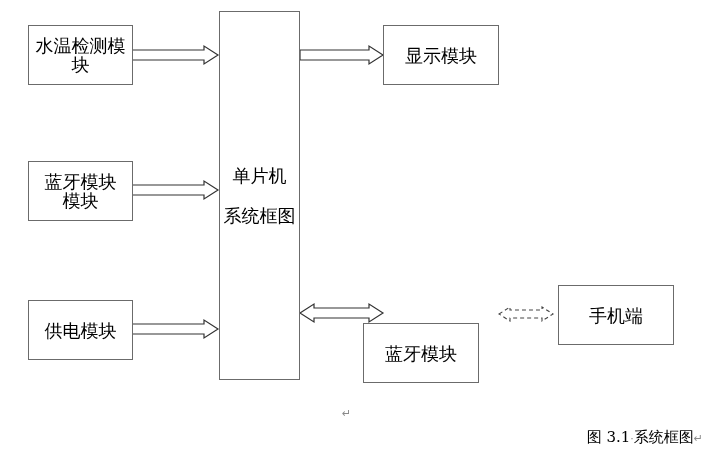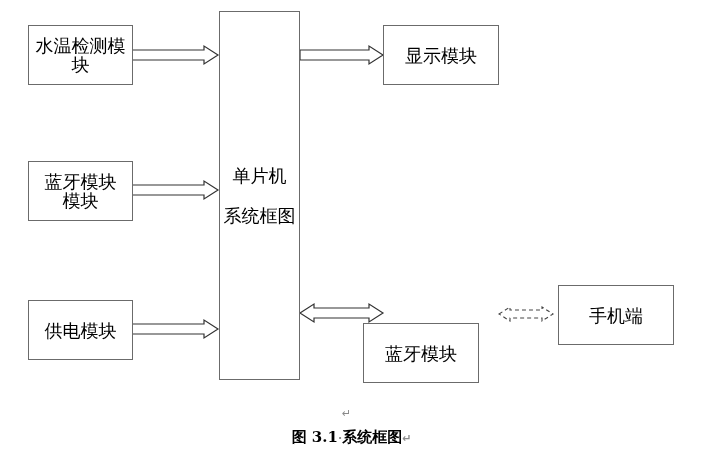--- a/index.html
+++ b/index.html
@@ -3,22 +3,22 @@
   <meta charset="utf-8">
   <style>
     html, body { margin: 0; padding: 0; background: #ffffff; }
     body { width: 703px; height: 468px; position: relative; overflow: hidden;
            font-family: "DejaVu Sans", sans-serif; color: #000; }
     svg#diagram { position: absolute; left: 0; top: 0; }
     .box { position: absolute; box-sizing: border-box; border: 1.5px solid #6b6b6b;
            background: #fff; display: flex; align-items: center; justify-content: center;
            text-align: center; font-size: 18px; line-height: 19px; }
     .box span { display: block; }
-    .caption { position: absolute; left: 0; width: 703px; top: 428px; text-align: center;
-               font-size: 15px; font-family: "DejaVu Serif", serif; font-weight: bold; }
+    .caption { position: absolute; left: 0; width: 703px; top: 428px; text-align: right;
+               font-size: 15px; font-family: "DejaVu Serif", serif; }
     .mark { color: #8a8a8a; font-size: 11px; font-family: "DejaVu Sans", sans-serif; }
     .para-mark { position: absolute; left: 342px; top: 407px; }
   </style>
 </head>
 <body>
 
 <svg id="diagram" width="703" height="468">
 
   <polygon points="132,50 204,50 204,46 218,55 204,64 204,60 132,60" fill="#fff" stroke="#333" stroke-width="1.2"></polygon>
 

